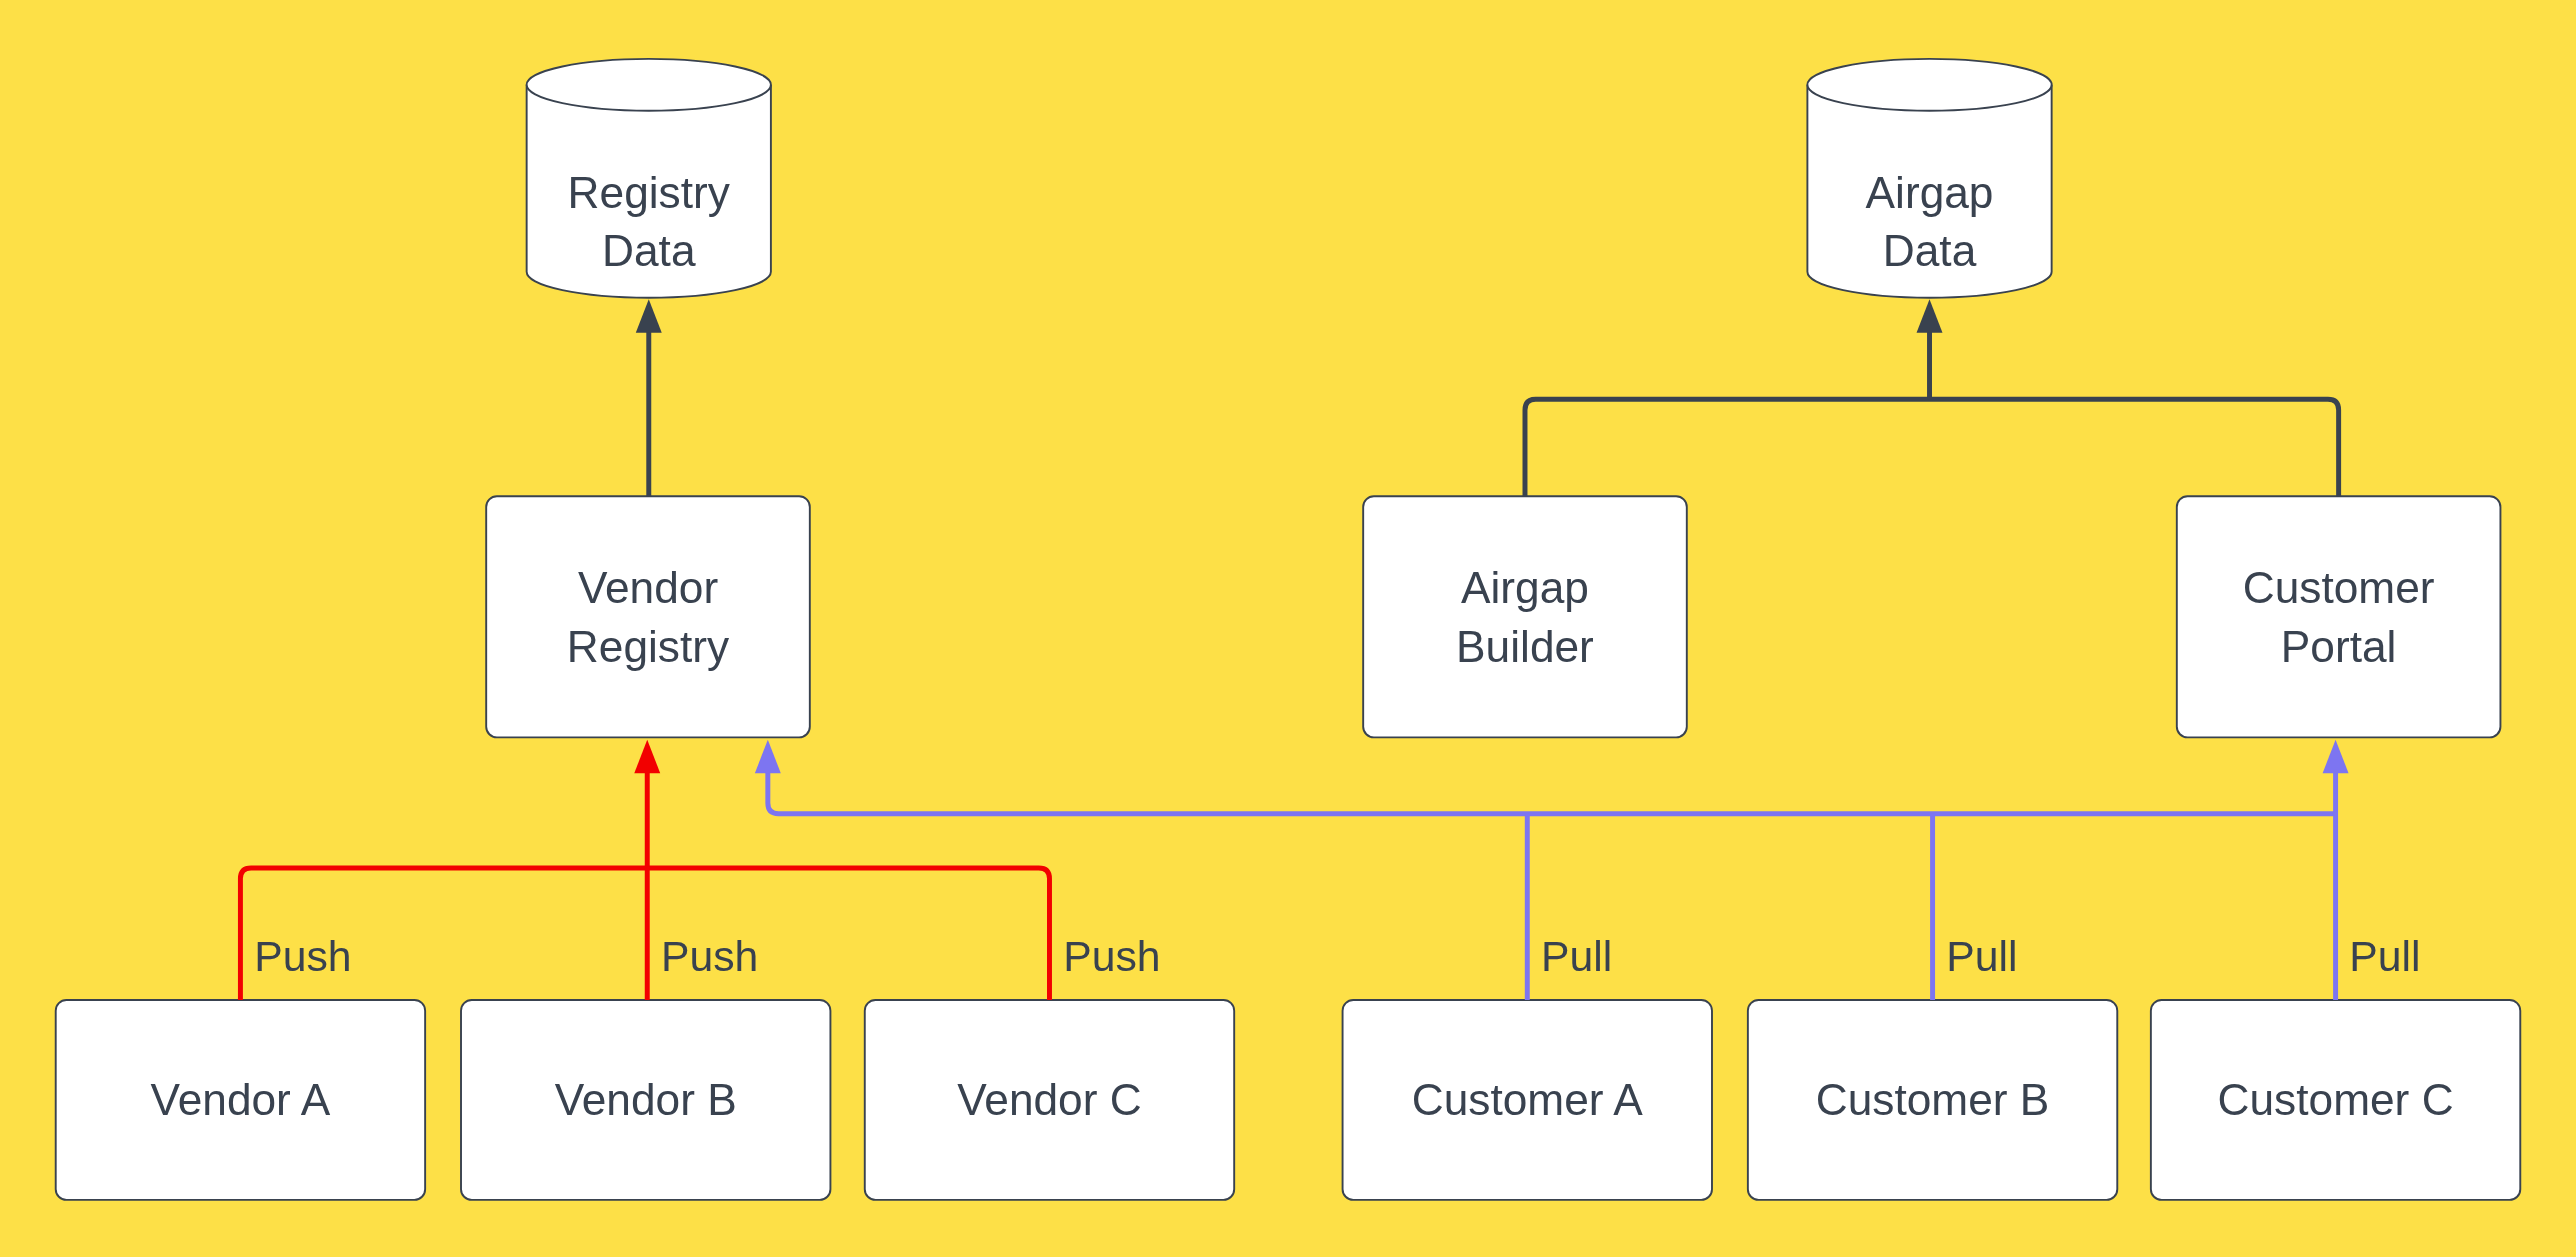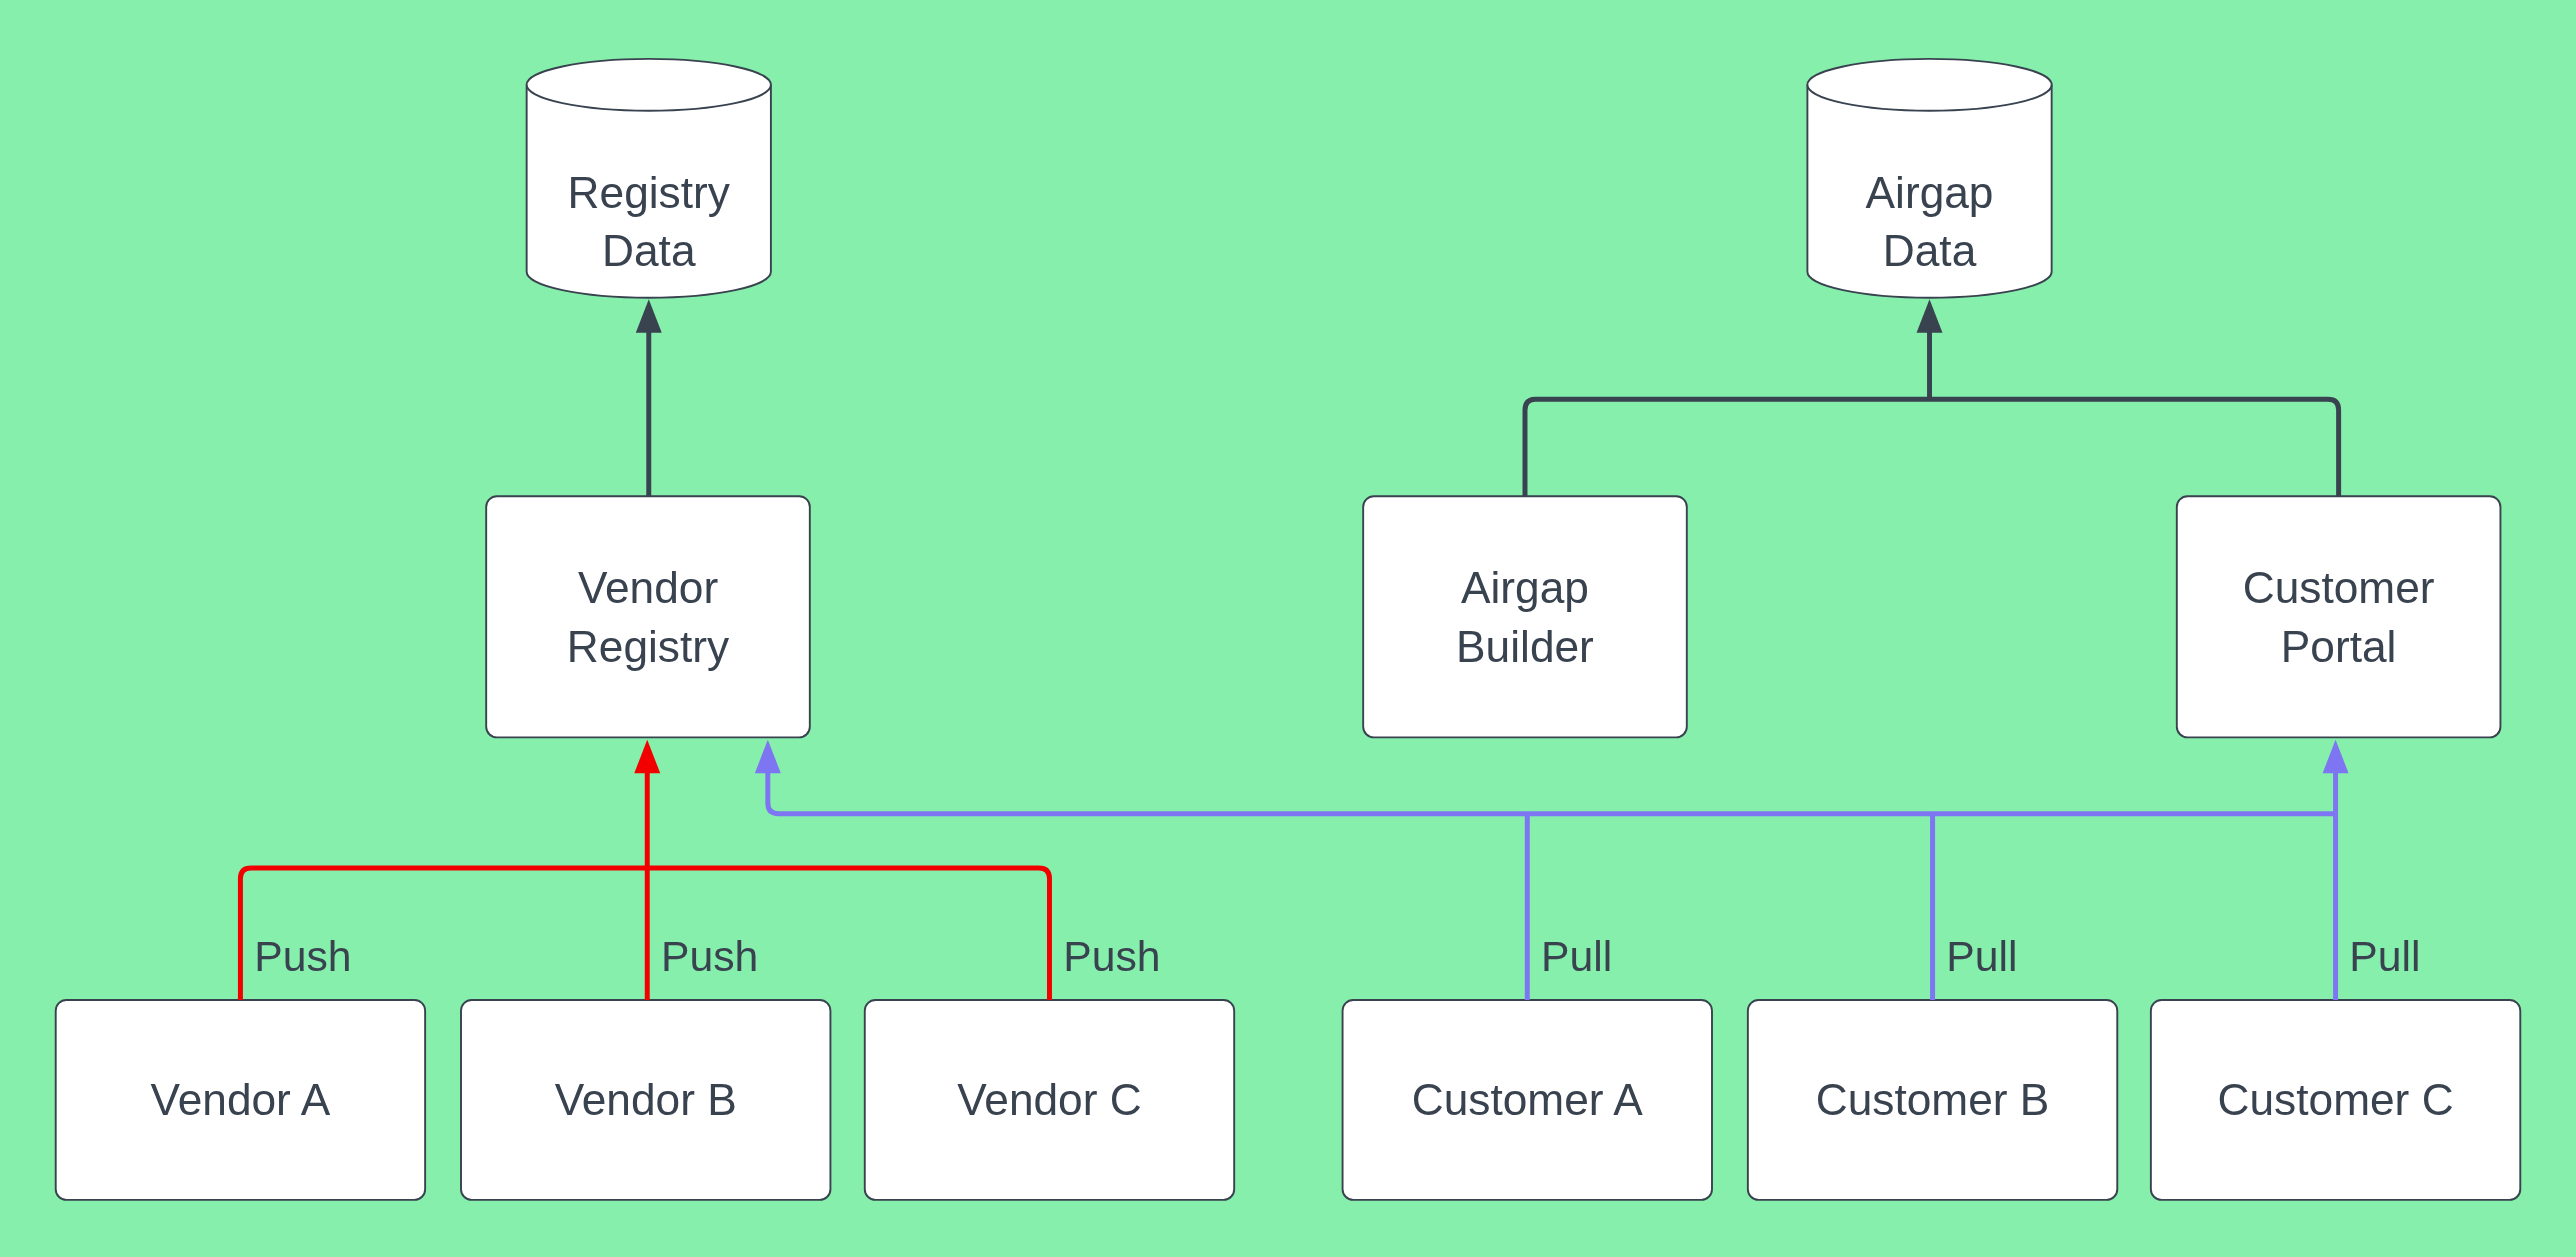--- a/index.html
+++ b/index.html
@@ -4,21 +4,21 @@
 <style>
   html, body {
     margin: 0;
     padding: 0;
     background: #ffffff;
   }
   .canvas {
     position: relative;
     width: 2576px;
     height: 1258px;
-    background: #86efac;
+    background: #fde047;
     font-family: "Liberation Sans", sans-serif;
     text-decoration: underline;
   }
   svg { display: block; width: 2576px; height: 1258px; }
 
   .node-shape {
     fill: #ffffff;
     stroke: var(--c-node-stroke, #39424f);
     stroke-width: 2.5;
   }

